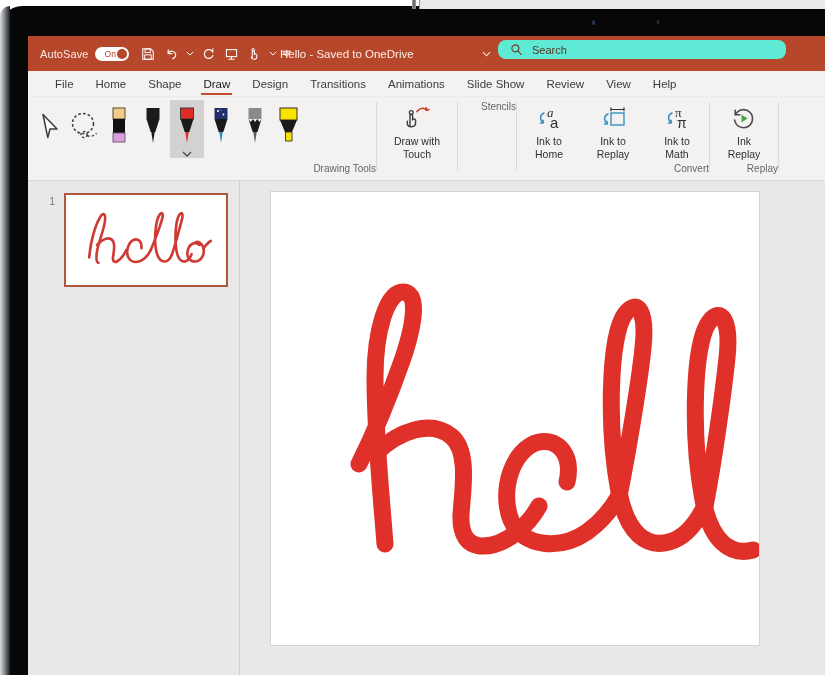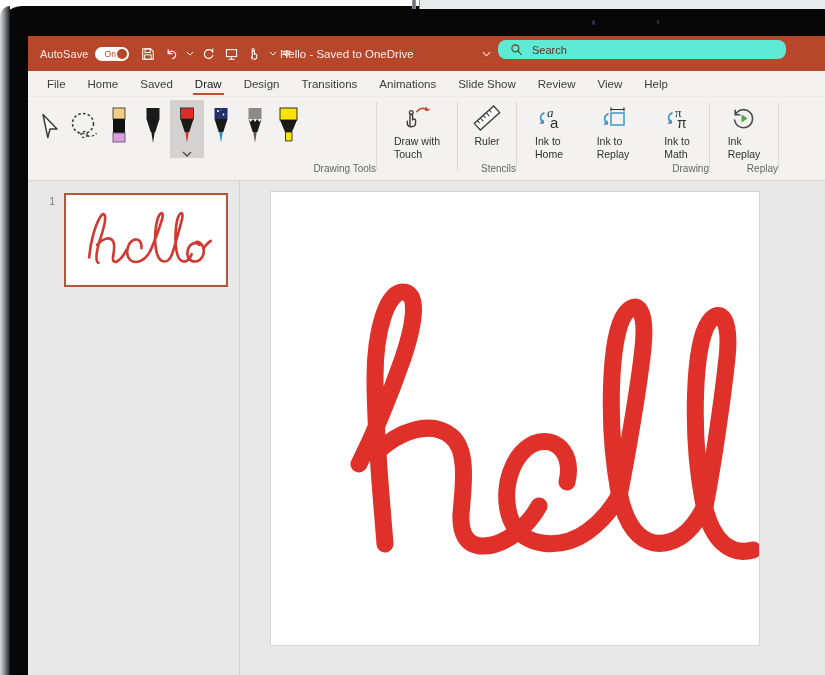--- a/index.html
+++ b/index.html
@@ -69,21 +69,21 @@
   .searchbox {
     position: absolute; left: 470px; top: 4px; width: 288px; height: 19px;
     background: #5eead4; display: flex; align-items: center; border-radius: 8px;
   }
   .search-ico { margin-left: 12px; display: flex; }
   .search-text { font-size: 11px; color: #5a3225; margin-left: 9px; }
 
   
   .tabbar {
     height: 26px; background: #f3f2f1; display: flex; align-items: center;
-    padding-left: 8px; border-bottom: 1px solid #eceae9;
+    padding-left: 16px; border-bottom: 1px solid #eceae9;
   }
   .tab {
     position: relative; font-size: 11.5px; color: #3c3c3c;
     padding: 0 11px; height: 26px; line-height: 26px; white-space: nowrap;
   }
   .tab.active { color: #1b1b1b; }
   .tab.active::after {
     content: ""; position: absolute; left: 9px; right: 9px; bottom: 2px;
     height: 2px; background: #c5502e;
   }
@@ -108,21 +108,21 @@
   .tool.sel { background: #d4d2d0; }
   .tool-ico { display: flex; align-items: center; justify-content: center; height: 46px; }
   .tool-caret { height: 9px; display: flex; align-items: center; justify-content: center; }
 
   .bigbtn {
     display: flex; flex-direction: column; align-items: center;
     width: 64px; padding-top: 3px;
   }
   .bigbtn-ico { height: 30px; display: flex; align-items: center; justify-content: center; }
   .bigbtn-label {
-    font-size: 10.5px; color: #303030; text-align: left; line-height: 13px; margin-top: 2px;
+    font-size: 10.5px; color: #303030; text-align: center; line-height: 13px; margin-top: 2px;
   }
 
   
   .workarea { position: relative; height: 502px; background: #e8e8e8; display: flex; }
   .thumbpane {
     position: relative; width: 212px; height: 502px; background: #e8e8e8;
     border-right: 1px solid #d2d0ce;
   }
   .thumb-row { display: flex; padding: 12px 0 0 14px; }
   .thumb-num { font-size: 10.5px; color: #7a7876; width: 13px; text-align: right; margin-top: 2px; }
@@ -224,21 +224,21 @@
               <path d="M9.8 9.8l4 4.4" fill="none" stroke="#6b3a2a" stroke-width="1.3" stroke-linecap="round"></path>
             </svg>
         </span>
         <span class="search-text">Search</span>
       </div>
     </div>
 
     <div class="tabbar">
       <div class="tab">File</div>
       <div class="tab">Home</div>
-      <div class="tab">Saved</div>
+      <div class="tab">Shape</div>
       <div class="tab active">Draw</div>
       <div class="tab">Design</div>
       <div class="tab">Transitions</div>
       <div class="tab">Animations</div>
       <div class="tab">Slide Show</div>
       <div class="tab">Review</div>
       <div class="tab">View</div>
       <div class="tab">Help</div>
     </div>
 
@@ -355,33 +355,20 @@
               <span>Touch</span>
             </span>
           </div>
         </div>
         <div class="rgroup-label"></div>
       </div>
 
       <div class="rsep"></div>
 
       <div class="rgroup" style="width:58px">
-        <div class="rgroup-items" style="justify-content:center;width:100%">
-          <div class="bigbtn">
-            <span class="bigbtn-ico">
-              <svg width="30" height="28" viewBox="0 0 30 28">
-                  <g transform="rotate(-42 15 14)">
-                    <rect x="2" y="9.5" width="26" height="9" fill="#ffffff" stroke="#3d3d3d" stroke-width="1.3"></rect>
-                    <path d="M6 9.5v3.4M10 9.5v4.6M14 9.5v3.4M18 9.5v4.6M22 9.5v3.4" stroke="#3d3d3d" stroke-width="1.1"></path>
-                  </g>
-                </svg>
-            </span>
-            <span class="bigbtn-label">Ruler</span>
-          </div>
-        </div>
         <div class="rgroup-label">Stencils</div>
       </div>
 
       <div class="rsep"></div>
 
       <div class="rgroup" style="width:192px">
         <div class="rgroup-items" style="justify-content:center;width:100%">
           <div class="bigbtn">
             <span class="bigbtn-ico">
               <svg width="34" height="28" viewBox="0 0 34 28">
@@ -418,21 +405,21 @@
                   <path d="M12 9c-4 1.5-4.8 7-.6 9.8" fill="none" stroke="#3a8fc4" stroke-width="1.5" stroke-linecap="round"></path>
                   <path d="M11.4 18.8l-2.8.3M11.4 18.8l-.5-2.6" fill="none" stroke="#3a8fc4" stroke-width="1.5" stroke-linecap="round"></path>
                 </svg>
             </span>
             <span class="bigbtn-label">
               <span>Ink to</span><br>
               <span>Math</span>
             </span>
           </div>
         </div>
-        <div class="rgroup-label">Drawing</div>
+        <div class="rgroup-label">Convert</div>
       </div>
 
       <div class="rsep"></div>
 
       <div class="rgroup" style="width:68px">
         <div class="rgroup-items" style="justify-content:center;width:100%">
           <div class="bigbtn">
             <span class="bigbtn-ico">
               <svg width="30" height="28" viewBox="0 0 30 28">
                   <path d="M6.5 10.5A9 9 0 1 1 5.6 16" fill="none" stroke="#4a4a4a" stroke-width="1.6" stroke-linecap="round"></path>

